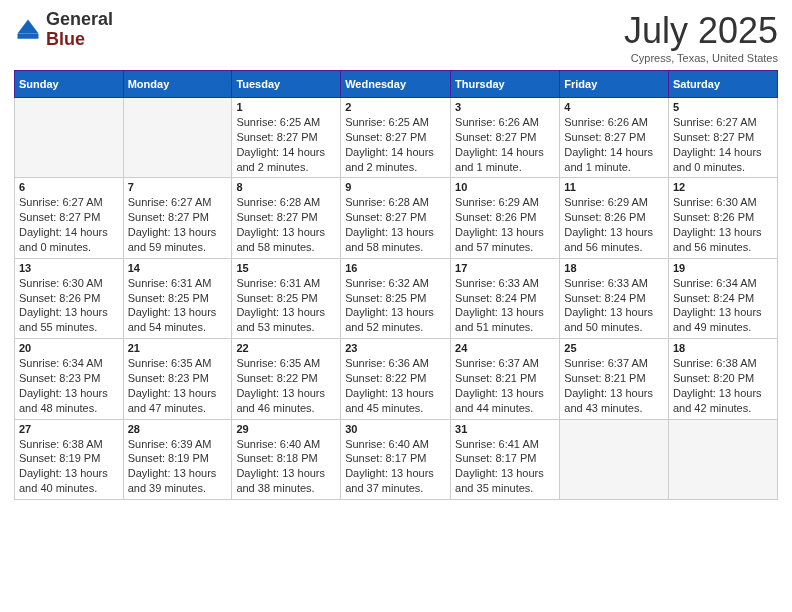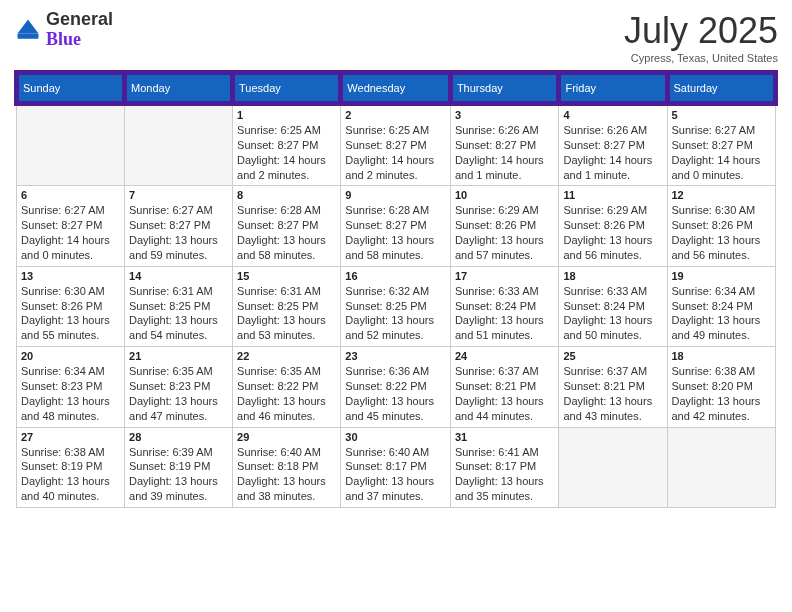--- a/index.html
+++ b/index.html
@@ -24,21 +24,21 @@
       display: flex;
       align-items: center;
       gap: 4px;
     }
     .logo-text {
       font-size: 18px;
       font-weight: bold;
       line-height: 1.1;
     }
     .logo-general { color: #333; }
-    .logo-blue { color: #6d28d9; font-family: Liberation Serif, serif; }
+    .logo-blue { color: #7f1d1d; }
     .logo-icon {
       width: 28px;
       height: 28px;
     }
     .title-block {
       text-align: right;
       margin-left: 22px;
     }
     .month-title {
       font-size: 36px;
@@ -53,22 +53,22 @@
       width: 100%;
       border-collapse: collapse;
       font-size: 10px;
     }
     .calendar th {
       background: #1565c0;
       color: #fff;
       padding: 7px 4px;
       text-align: left;
       font-size: 11px;
-      font-weight: normal;
-      border: 5px solid #4c1d95;
+      font-weight: bold;
+      border: 1px solid #4c1d95;
     }
     .calendar td {
       border: 1px solid #ccc;
       vertical-align: top;
       padding: 3px 4px;
       width: 113px;
       height: 76px;
       background: #fff;
     }
     .calendar td.empty {

